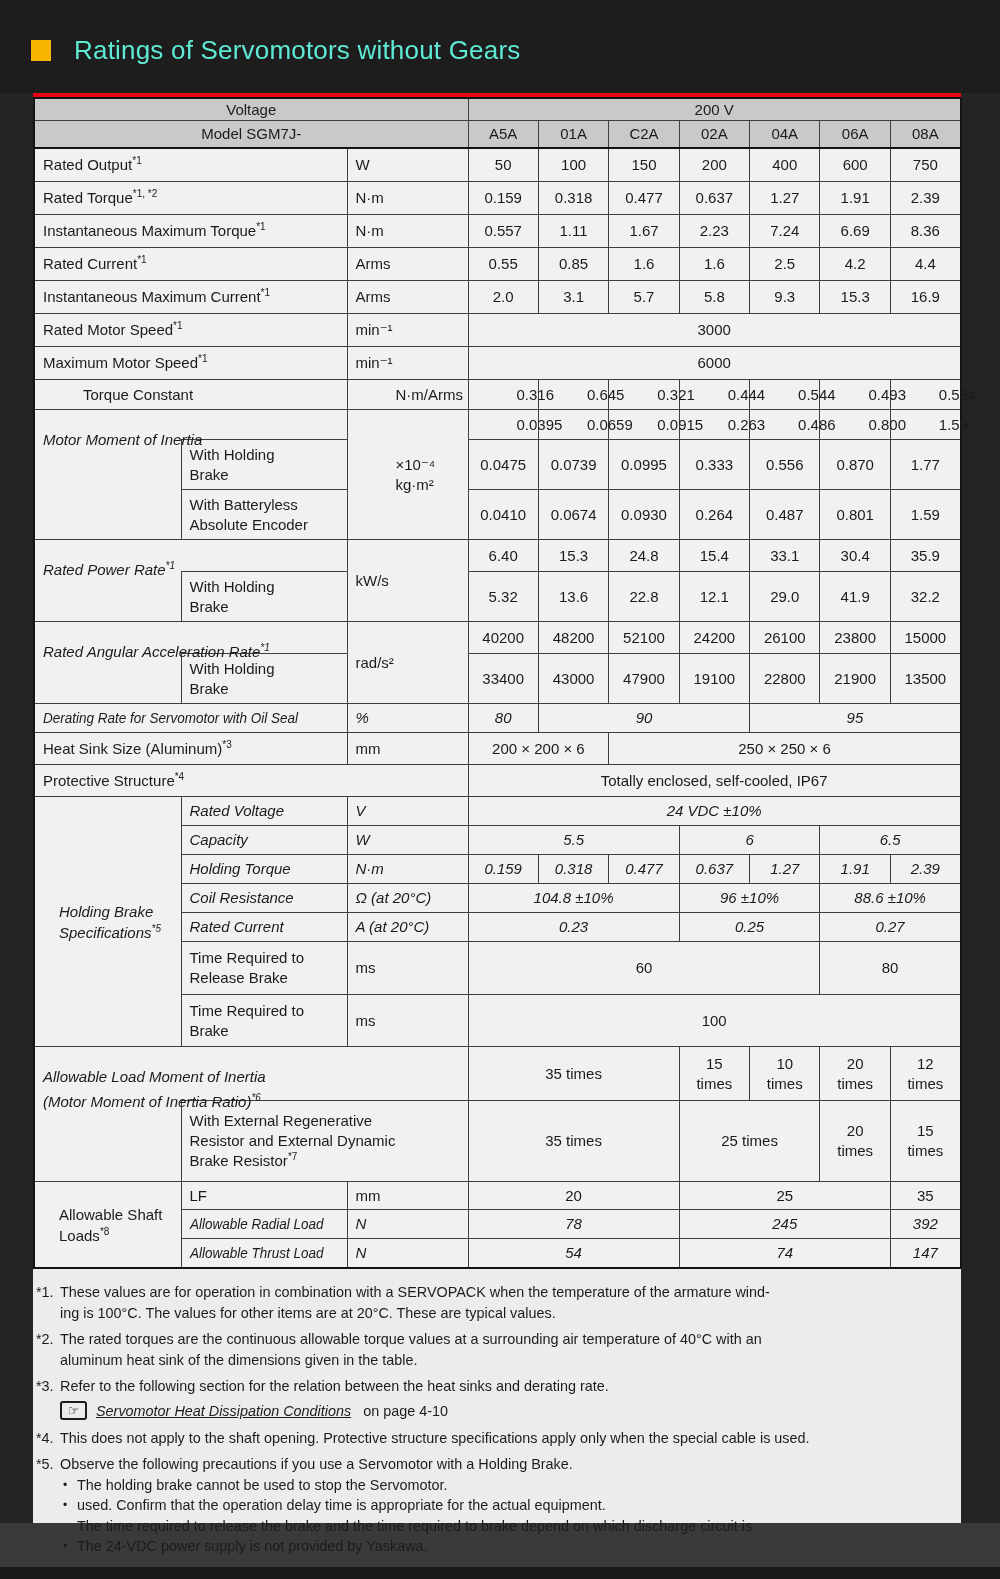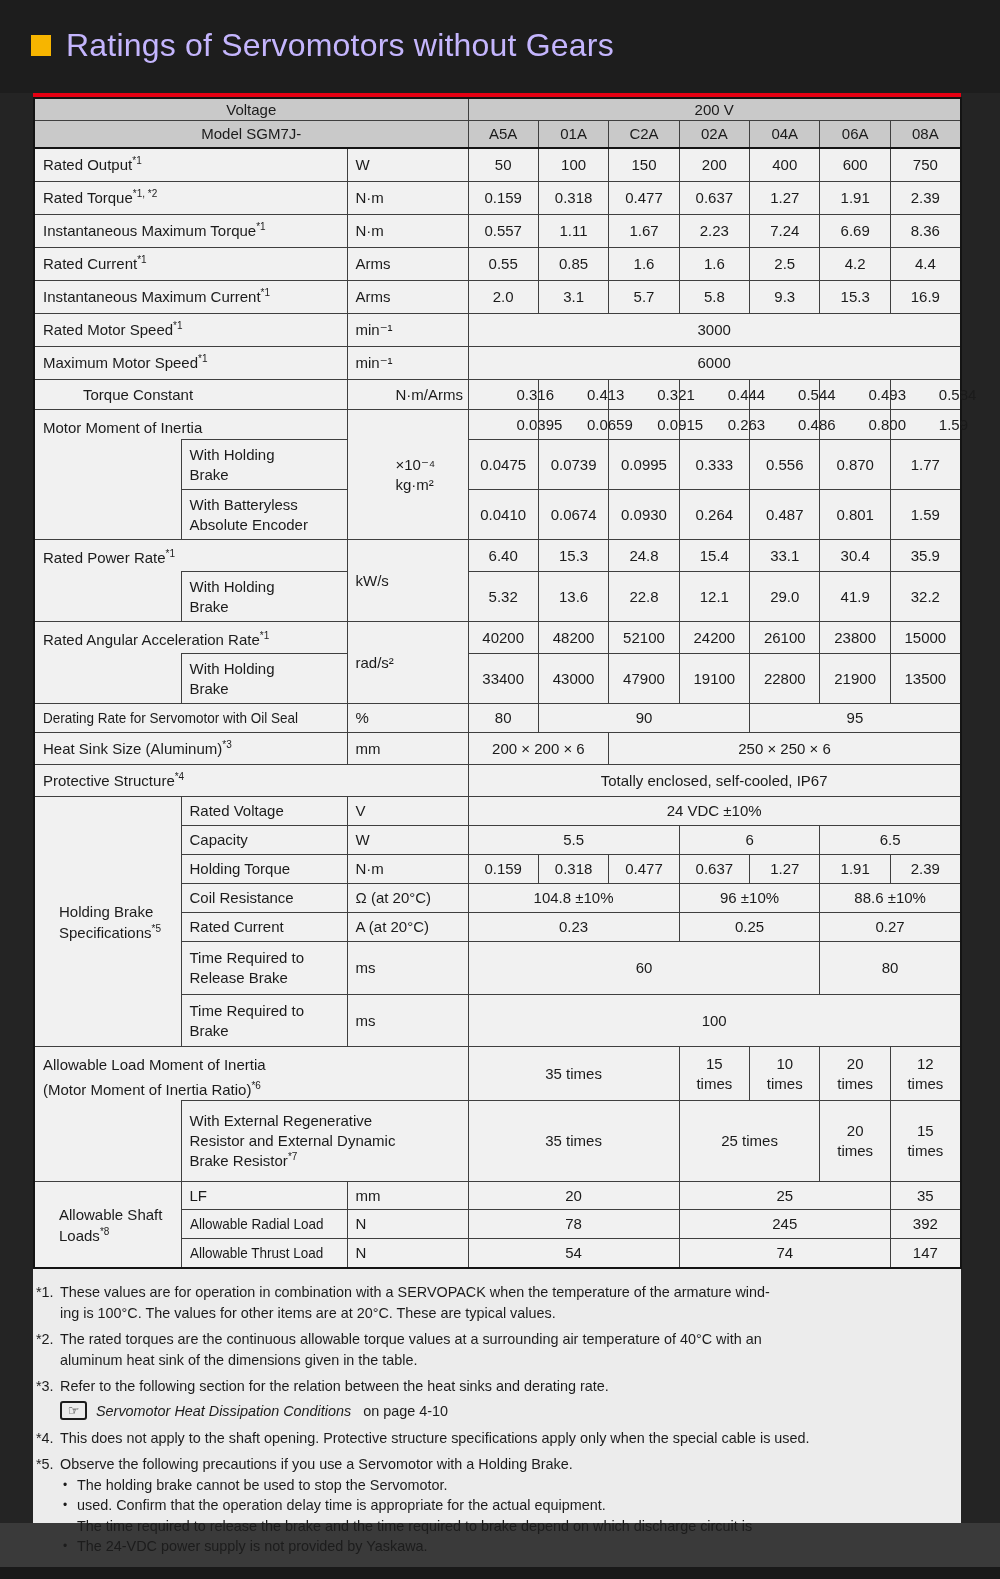--- a/index.html
+++ b/index.html
@@ -7,56 +7,56 @@
     width:1000px;height:1579px;position:relative;background:#242424;
     font-family:"Liberation Sans","DejaVu Sans",sans-serif;color:#1b1b1b;
     overflow:hidden;
   }
   .bg-top{position:absolute;left:0;top:0;width:1000px;height:93px;background:#1d1d1d;}
   .bg-bottom{position:absolute;left:0;top:1523px;width:1000px;height:44px;background:#3a3a3a;}
   .bg-foot{position:absolute;left:0;top:1567px;width:1000px;height:12px;background:#191919;}
 
   .title-row{position:absolute;left:31px;top:27px;display:flex;align-items:center;gap:15px;}
   .title-sq{width:20px;height:21px;background:#f7b500;flex:none;}
-  .title-row h1{margin:0;font-size:32px;font-weight:400;color:#c4b5fd;letter-spacing:.2px;}
+  .title-row h1{margin:8px;font-size:26px;font-weight:400;color:#5eead4;letter-spacing:.2px;}
 
   .panel{position:absolute;left:33px;top:93px;width:928px;height:1430px;background:#ececec;}
   .red-rule{height:4px;background:#e60012;}
 
   table{border-collapse:collapse;table-layout:fixed;width:928px;border:2px solid #141414;}
   td{
     border:1px solid #3f3f3f;padding:0 5px;vertical-align:middle;
     font-size:15px;color:#1b1b1b;background:#f1f1f1;line-height:20px;
   }
   sup{font-size:10px;line-height:0;}
   .hdr{background:#c9c9c9;text-align:center;}
   .thickb{border-bottom:2px solid #141414;}
   .lbl{padding-left:8px;text-align:left;}
   .unit{padding-left:8px;text-align:left;}
   .sub{padding-left:8px;text-align:left;white-space:pre-line;}
   .val{text-align:center;padding:0 2px;white-space:pre-line;}
   .strip{position:relative;border-right:none;}
   .noleft{border-left:none;}
-  .abs{position:absolute;top:5px;left:8px;white-space:nowrap;line-height:25px;}
+  .abs{position:absolute;top:17px;left:8px;white-space:nowrap;line-height:25px;font-style:italic;}
   .grouplbl{padding-left:24px;text-align:left;white-space:pre-line;line-height:21px;}
   .cond{display:inline-block;transform:scaleX(.9);transform-origin:0 50%;white-space:nowrap;}
 
   
   .rA td{height:21px;margin-top:36px;} .rB td{height:26px;} .r32 td{height:32px;}
   .r29 td{height:29px;padding-left:48px;} .r49 td{height:49px;} .r31 td{height:31px;}
-  .r28 td{height:28px;} .r52 td{height:52px;} .r51 td{height:51px;}
+  .r28 td{height:28px;font-style:italic;} .r52 td{height:52px;} .r51 td{height:51px;}
   .r53 td{height:53px;} .r80 td{height:80px;} .r27 td{height:27px;}
 
   .fns{padding:13px 0 0 3px;font-size:14.4px;color:#1c1c1c;}
   .fn{position:relative;padding-left:24px;margin-bottom:6px;}
   .fnm{position:absolute;left:0;top:0;line-height:20.5px;}
   .fnl{line-height:20.5px;}
   .fnref{display:flex;align-items:center;gap:9px;margin-top:3px;line-height:22px;}
   .refbox{width:23px;height:15px;border:2px solid #1c1c1c;border-radius:3px;display:inline-flex;align-items:center;justify-content:center;font-size:13px;flex:none;}
-  .refit{font-style:italic;}
+  .refit{font-style:italic;text-decoration:underline;}
   .reftail{margin-left:3px;}
   .fnb{position:relative;padding-left:17px;}
   .bch{position:absolute;left:3px;top:0;font-size:12px;line-height:20.5px;}
 </style>
 </head>
 <body>
 
 <div class="bg-top"></div>
 <div class="bg-bottom"></div>
 <div class="bg-foot"></div>
@@ -168,21 +168,21 @@
     <tr class="r32">
       <td class="lbl" colspan="2"><span>Maximum Motor Speed</span><sup>*1</sup></td>
       <td class="unit">min⁻¹</td>
       <td class="val" colspan="7">6000</td>
     </tr>
 
     <tr class="r29">
       <td class="lbl" colspan="2"><span>Torque Constant</span></td>
       <td class="unit">N·m/Arms</td>
       <td class="val">0.316</td>
-      <td class="val">0.413</td>
+      <td class="val">0.645</td>
       <td class="val">0.321</td>
       <td class="val">0.444</td>
       <td class="val">0.544</td>
       <td class="val">0.493</td>
       <td class="val">0.584</td>
     </tr>
 
     <tr class="r29">
       <td class="strip" rowspan="3">
         <div class="abs"><span>Motor Moment of Inertia</span></div>

